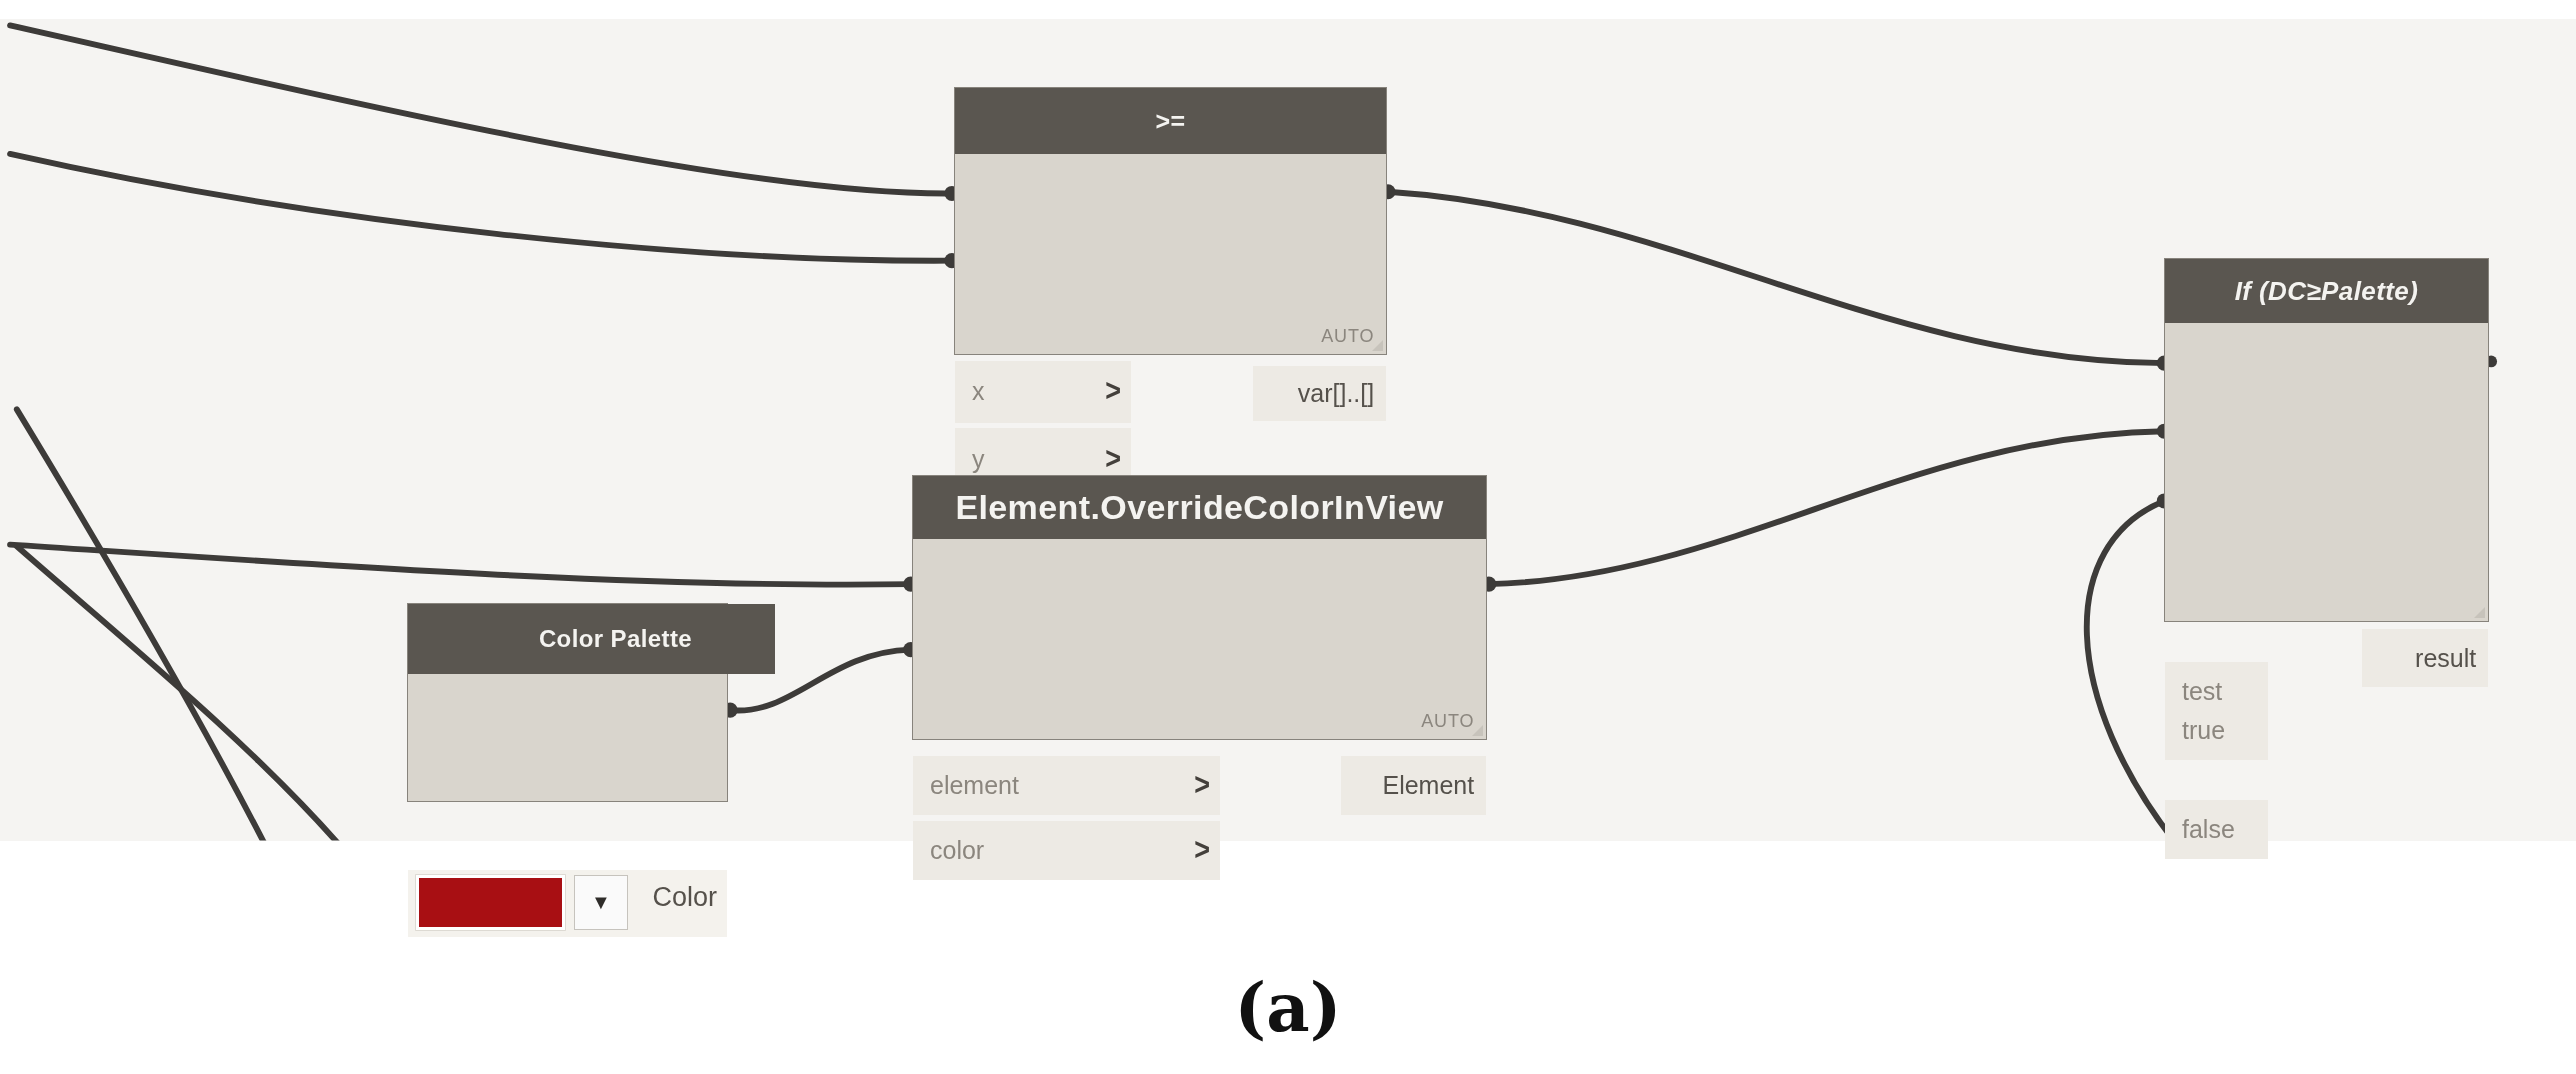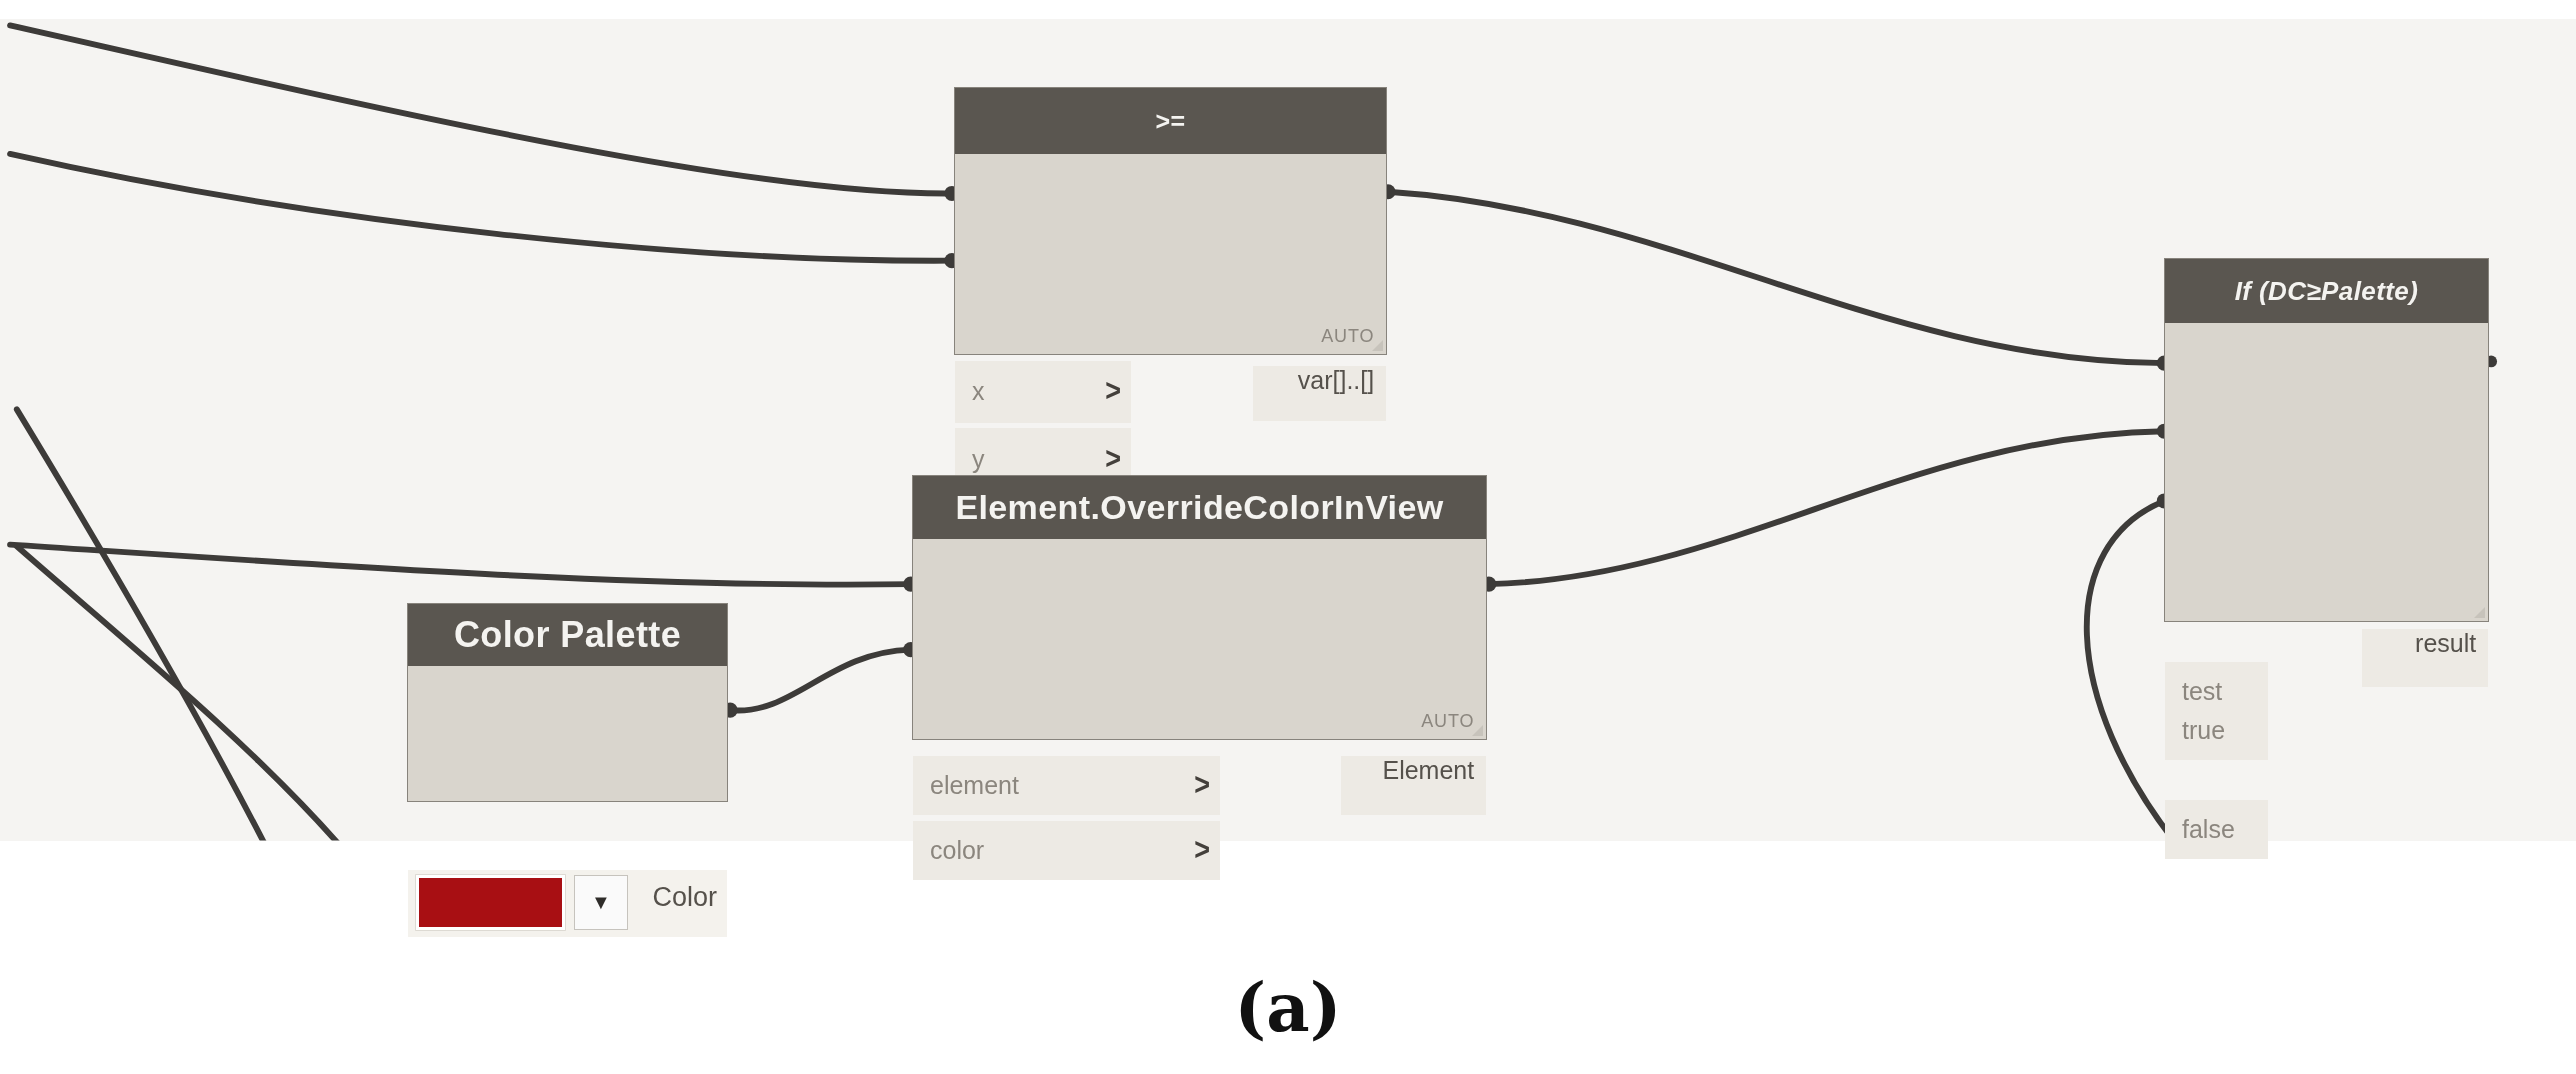--- a/index.html
+++ b/index.html
@@ -16,34 +16,34 @@
   .wire{stroke:var(--wire);stroke-width:7;fill:none;stroke-linecap:round;}
   .nub{fill:var(--wire);}
 
   .node{position:absolute;background:var(--node-body);border:1.7px solid var(--node-border);box-sizing:border-box;}
   .node-header{position:absolute;left:0;top:0;width:100%;background:var(--node-header);color:var(--node-header-text);
     display:flex;align-items:center;justify-content:center;font-weight:bold;letter-spacing:0.4px;}
   .node-body{position:absolute;left:0;right:0;bottom:0;}
   .in-row{position:absolute;left:0;background:var(--node-row);display:flex;align-items:center;}
   .in-label{color:var(--port-label);font-size:25px;padding-left:17px;}
   .chev{position:absolute;right:10px;color:var(--chevron);font-weight:900;font-size:27px;transform:scaleY(1.15);}
-  .out-box{position:absolute;background:var(--node-row);display:flex;align-items:flex-start;justify-content:flex-end;}
+  .out-box{position:absolute;background:var(--node-row);display:flex;align-items:center;justify-content:flex-end;}
   .out-label{color:var(--output-label);font-size:25px;padding-right:11.8px;}
   .auto{position:absolute;right:11.8px;bottom:6.7px;font-size:18px;color:var(--auto-label);letter-spacing:0.8px;}
   .grip{position:absolute;right:3.4px;bottom:3.4px;width:0;height:0;border-left:11.8px solid transparent;border-bottom:11.8px solid #c2beb6;opacity:.8;}
 
   
   #node-gte{left:954px;top:87px;width:433px;height:268px;}
   #node-gte .node-header{height:66px;font-size:25px;}
   
   #node-override{left:912px;top:475px;width:575px;height:265px;}
   #node-override .node-header{height:63px;font-size:34px;}
   
   #node-palette{left:407px;top:603px;width:321px;height:199px;}
-  #node-palette .node-header{height:62px;font-size:36px;}
+  #node-palette .node-header{height:70px;font-size:24px;padding-left:48px;}
   .palette-strip{position:absolute;left:0;top:69px;width:100%;height:67px;background:#f4f2ed;display:flex;align-items:center;}
   .swatch{position:absolute;left:8.4px;top:74px;width:149px;height:55px;background:var(--swatch-red);
     border:3.4px solid #ffffff;box-sizing:border-box;box-shadow:0 0 0 0.8px #d8d4cc;}
   .dropdown-btn{position:absolute;left:166px;top:74px;width:54px;height:55px;background:var(--dropdown-bg);
     border:0.8px solid var(--dropdown-border);box-sizing:border-box;display:flex;align-items:center;justify-content:center;
     color:#2e2c29;font-size:20px;}
   .color-out-label{position:absolute;right:10px;top:81px;color:var(--output-label);font-size:27px;}
   
   #node-if{left:2164px;top:258px;width:325px;height:364px;}
   #node-if .node-header{height:64px;font-size:26px;font-style:italic;}

